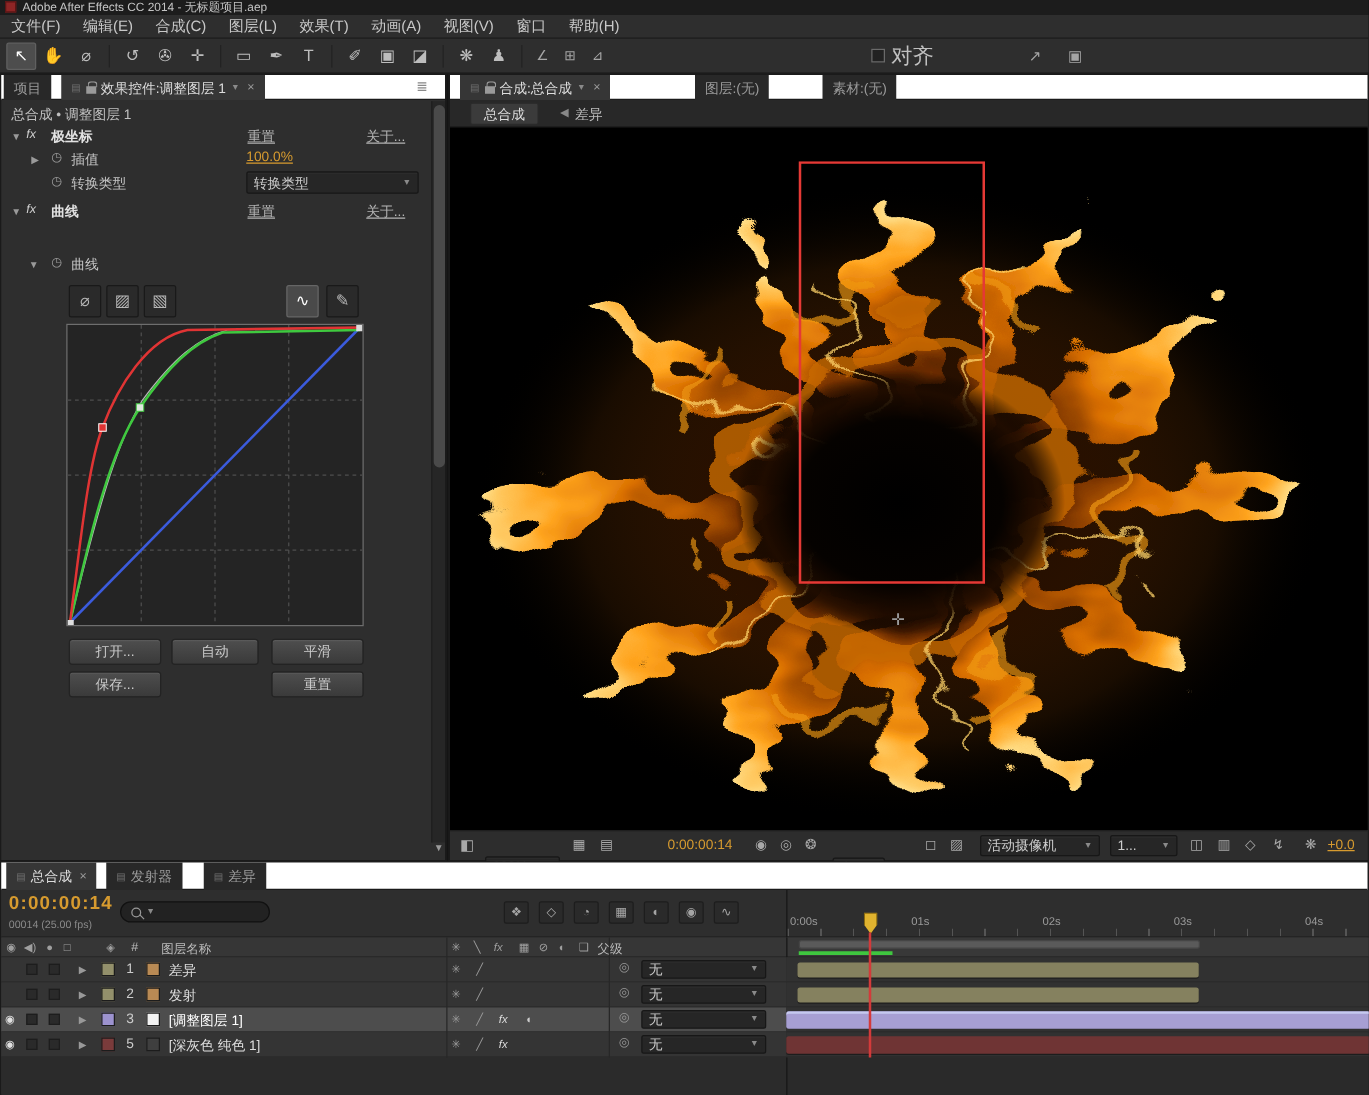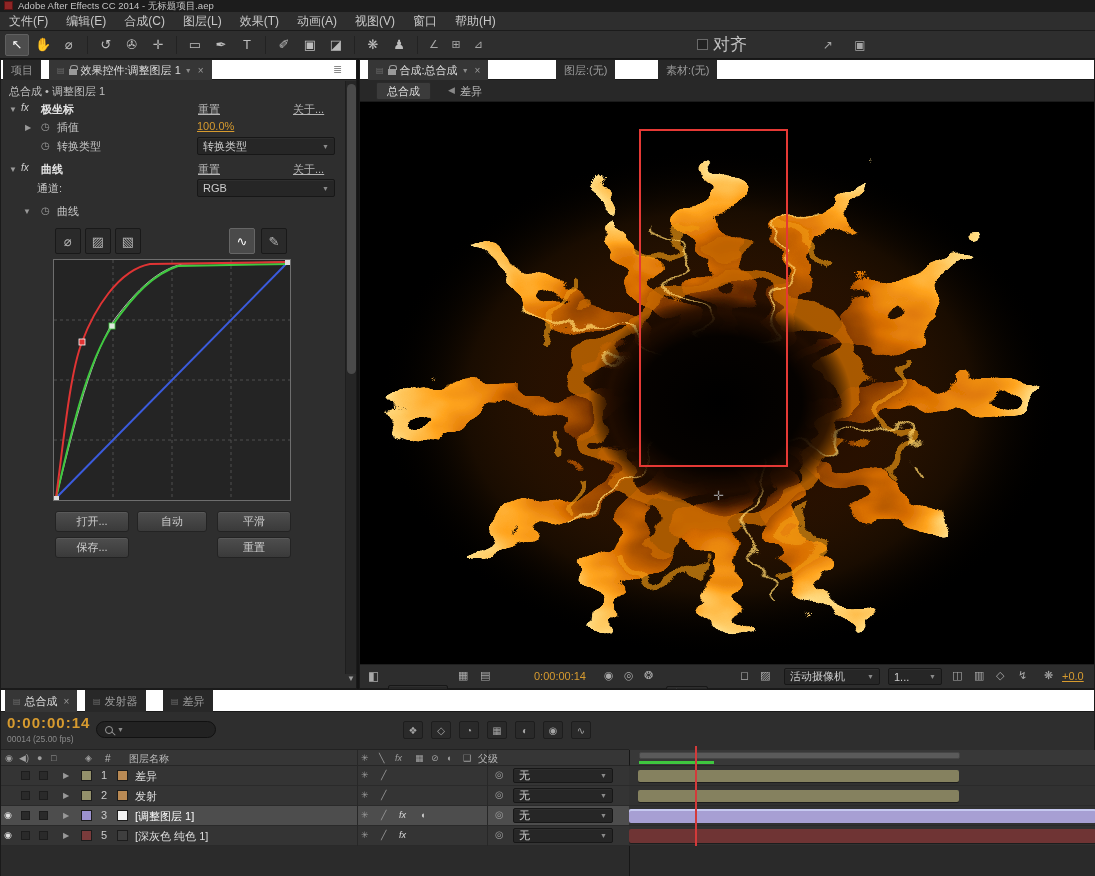--- a/index.html
+++ b/index.html
@@ -166,27 +166,20 @@
       <span class="ar">▼</span>
     </div>
   </div>
 
   <div class="r" style="left:0;top:100px;width:340px;height:18px">
     <span class="r twirl" style="left:8px;top:5px">▼</span>
     <span class="r fxbadge" style="left:20px;top:2px">fx</span>
     <span class="r effname" style="left:40px;top:2px">曲线</span>
     <span class="r link" style="left:197px;top:2px">重置</span>
     <span class="r link" style="left:292px;top:2px">关于...</span>
-  </div>
-  <div class="r" style="left:0;top:118px;width:340px;height:22px">
-    <span class="r rowlabel" style="left:36px;top:3px">通道:</span>
-    <div class="dd r" style="left:196px;top:1px;width:138px">
-      <span class="lab">RGB</span>
-      <span class="ar">▼</span>
-    </div>
   </div>
   <div class="r" style="left:0;top:142px;width:340px;height:18px">
     <span class="r twirl" style="left:22px;top:5px">▼</span>
     <span class="r stopw" style="left:40px;top:3px">◷</span>
     <span class="r rowlabel" style="left:56px;top:2px">曲线</span>
   </div>
 
   <div class="cvbtn" style="left:54px;top:168px">⌀</div>
   <div class="cvbtn" style="left:84px;top:168px">▨</div>
   <div class="cvbtn" style="left:114px;top:168px">▧</div>
@@ -387,20 +380,29 @@
         <div class="tlico">❖</div>
         <div class="tlico">◇</div>
         <div class="tlico">◔</div>
         <div class="tlico">▦</div>
         <div class="tlico">◐</div>
         <div class="tlico">◉</div>
         <div class="tlico">∿</div>
       </div>
   </div>
 
+  <div class="r" style="left:628px;top:22px;width:467px;height:38px;background:#2e2e2e;border-left:1px solid #161616;border-bottom:1px solid #222;overflow:hidden">
+    <span class="ruler-label" style="left:2px">0:00s</span>
+    <span class="ruler-label" style="left:99px">01s</span>
+    <span class="ruler-label" style="left:204px">02s</span>
+    <span class="ruler-label" style="left:309px">03s</span>
+    <span class="ruler-label" style="left:414px">04s</span>
+    <div class="r" style="left:0;bottom:0;width:467px;height:6px;background:repeating-linear-gradient(90deg,#555 0 1px,transparent 1px 26.25px)"></div>
+    <div class="r" style="left:61px;top:18px;width:11px;height:17px;background:#e0b32f;border:1px solid #8a6a10;clip-path:polygon(0 0,100% 0,100% 55%,50% 100%,0 55%)"></div>
+  </div>
 
   <div class="r" style="left:0;top:60px;width:628px;height:16px;background:#363636;border-bottom:1px solid #262626">
     <span class="colico" style="left:4px">◉</span>
     <span class="colico" style="left:18px">◀)</span>
     <span class="colico" style="left:36px">●</span>
     <span class="colico" style="left:50px">□</span>
     <span class="colico" style="left:84px">◈</span>
     <span class="colico" style="left:104px;font-size:10px;color:#bbb">#</span>
     <span class="r" style="left:128px;top:2px;font-size:10px;color:#bbb">图层名称</span>
     <span class="colico" style="left:360px">✳</span>

